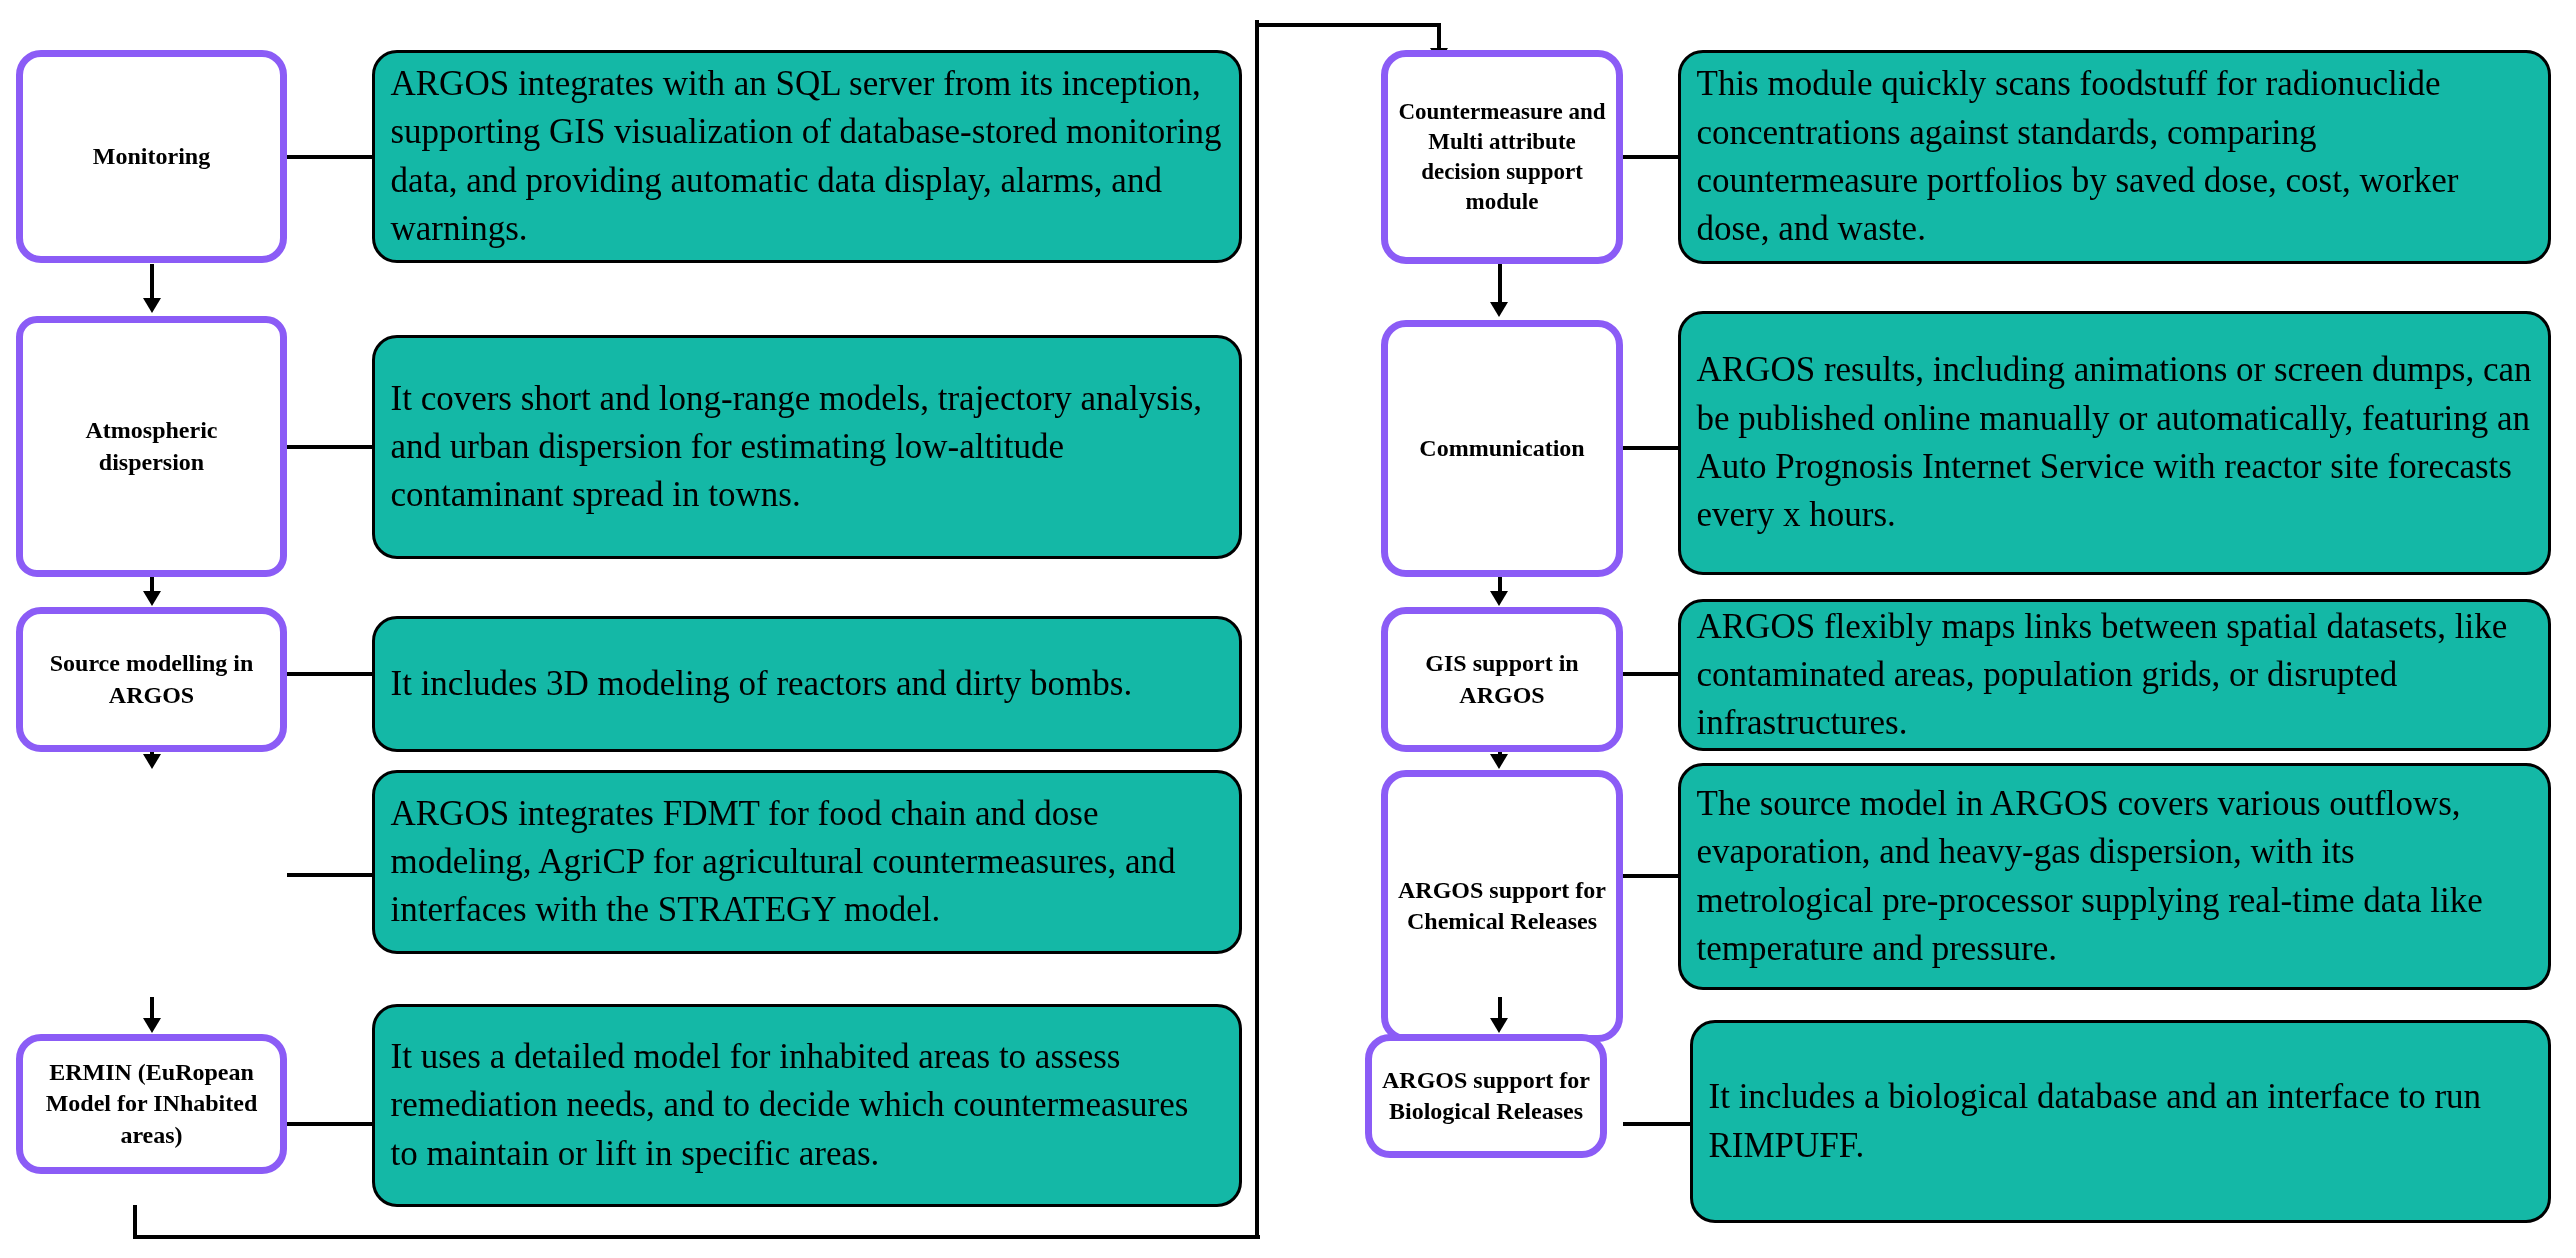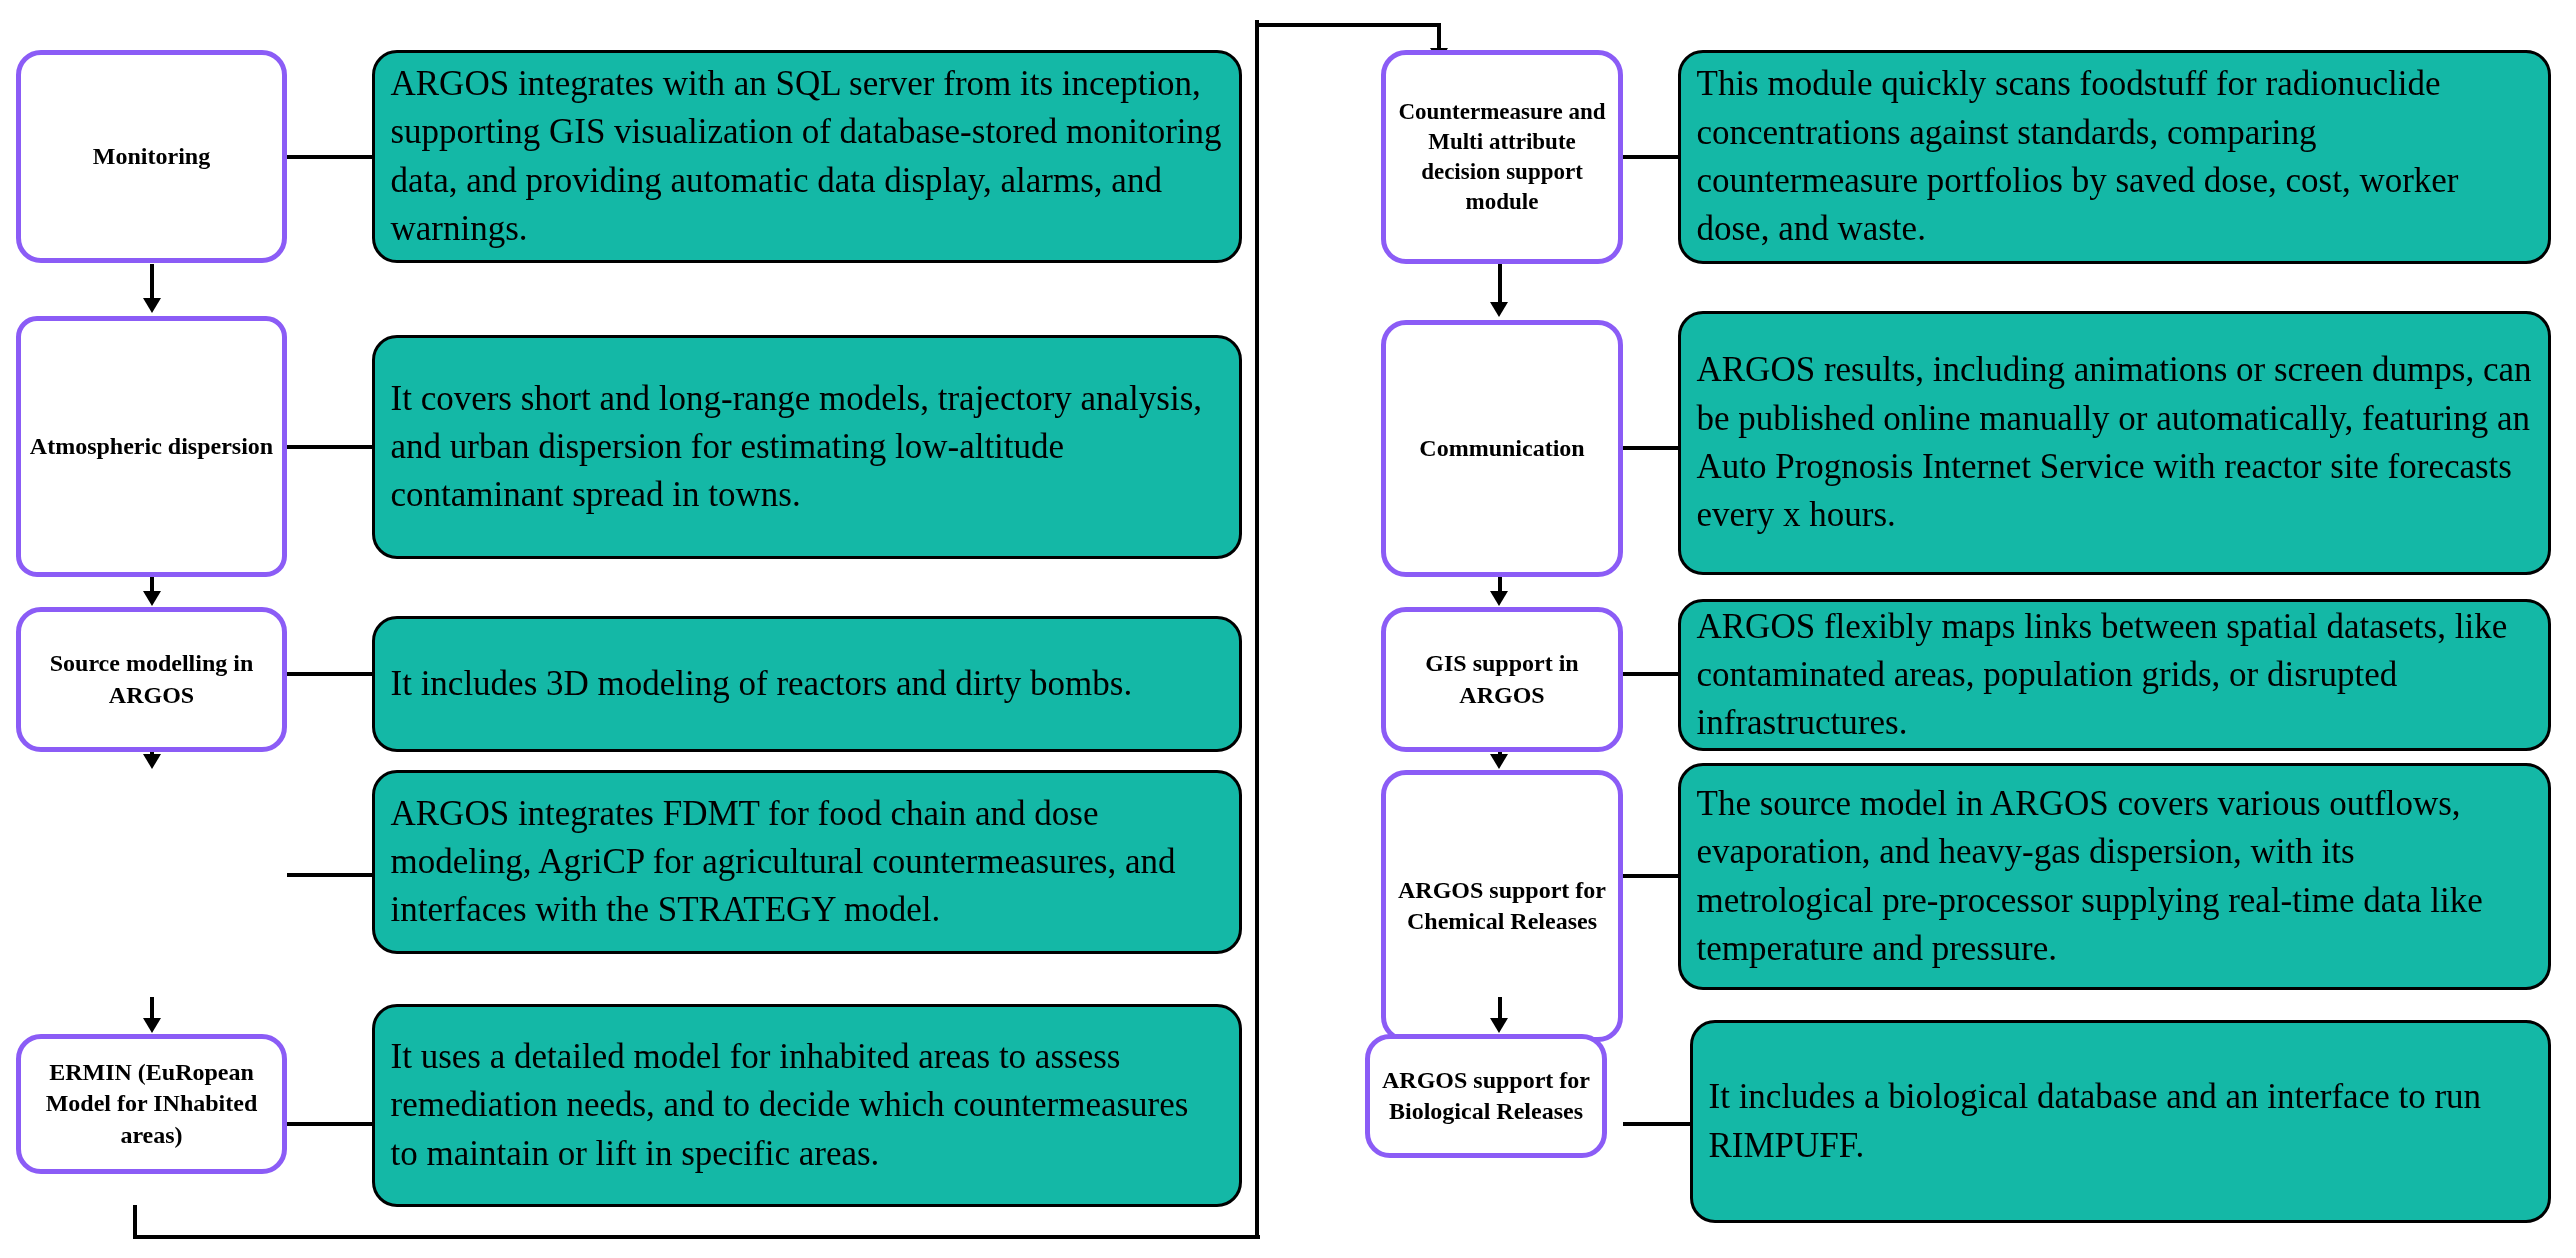--- a/index.html
+++ b/index.html
@@ -16,21 +16,21 @@
 
   
   #divider{
     position:absolute;left:1255px;top:20px;width:4.2px;height:1217px;
     background:#000;
   }
 
   .node{
     position:absolute;
     box-sizing:border-box;
-    border:5px solid #8b5cf6;
+    border:7px solid #8b5cf6;
     border-radius:25px;
     background:#fff;
     display:flex;align-items:center;justify-content:center;
     text-align:center;
     font-weight:bold;
     font-size:24px;
     line-height:1.30;
     padding:6px 7.2px;
   }
   .desc{

